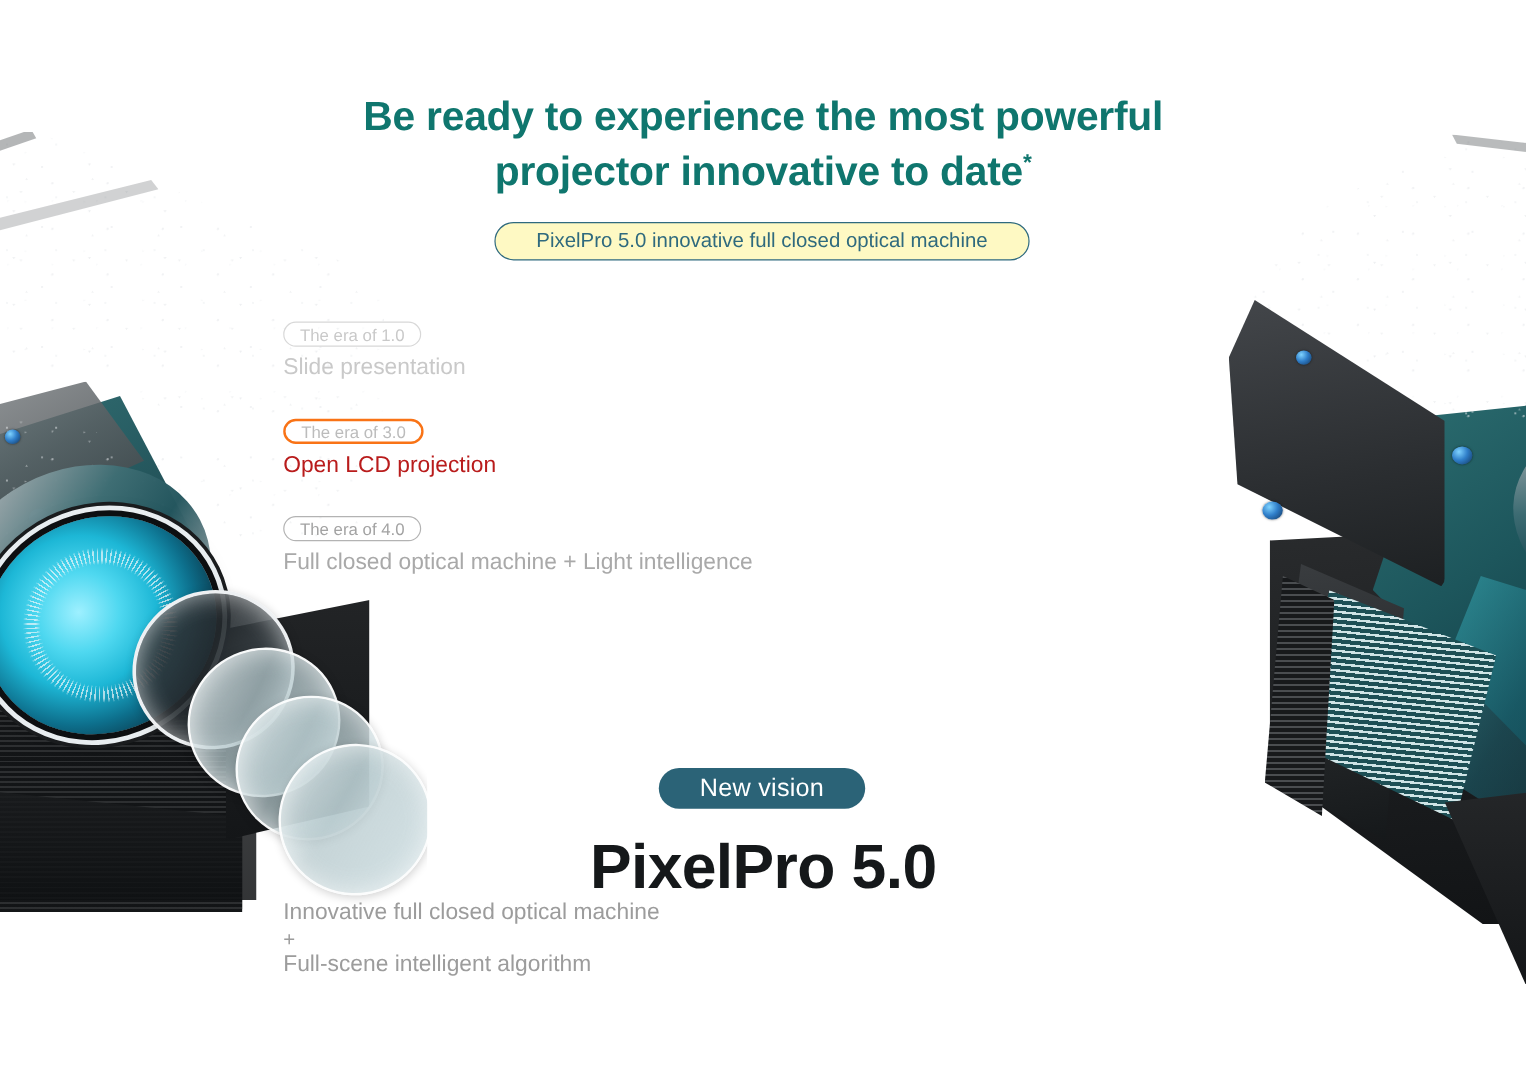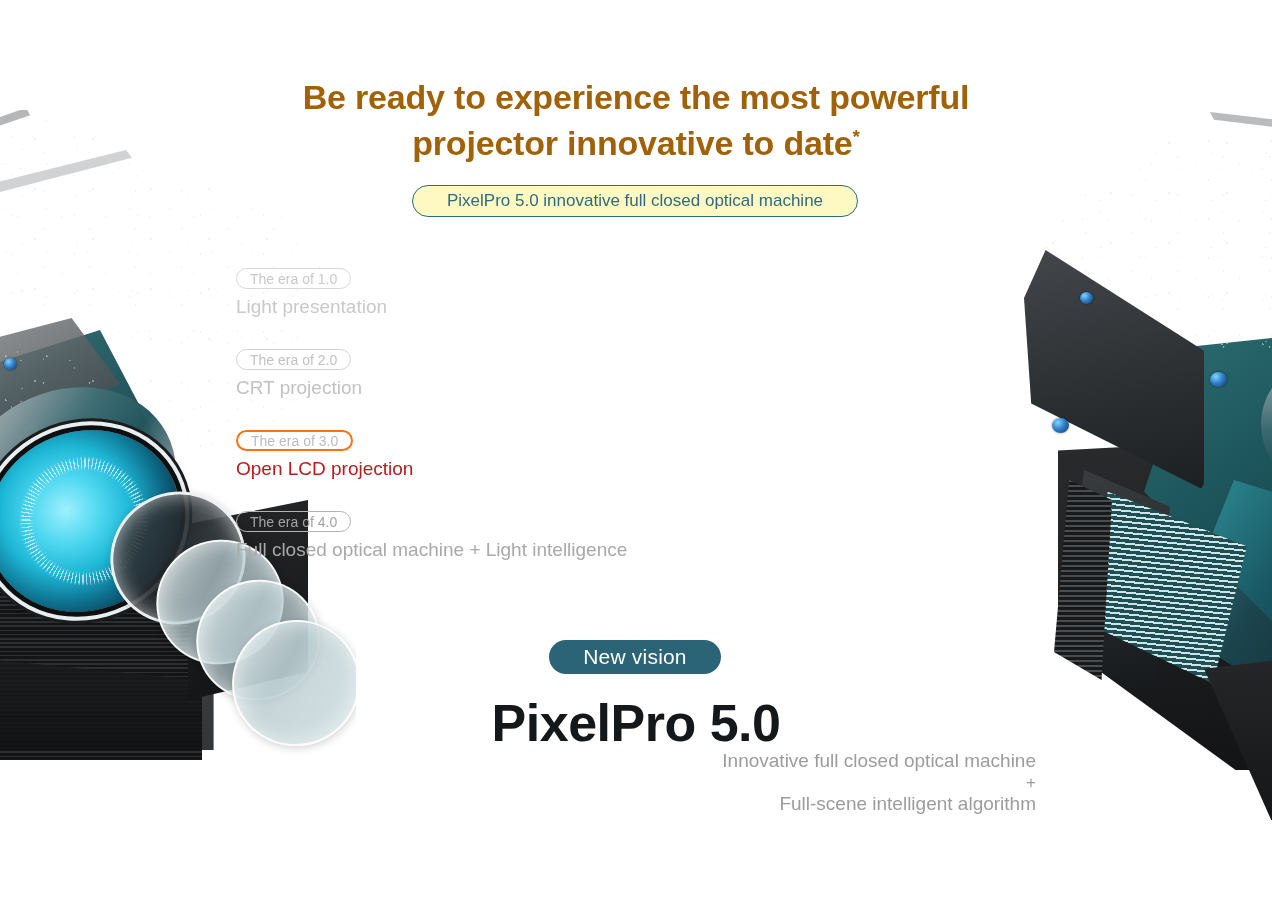--- a/index.html
+++ b/index.html
@@ -33,21 +33,21 @@
 
   .headline {
     position: absolute;
     left: 286px;
     top: 74px;
     width: 700px;
     text-align: center;
     font-size: 34px;
     font-weight: bold;
     line-height: 46px;
-    color: #a16207;
+    color: #0f766e;
     letter-spacing: -0.2px;
   }
   .headline sup {
     font-size: 19px;
     font-weight: bold;
     vertical-align: super;
     line-height: 0;
   }
 
   
@@ -133,21 +133,21 @@
     font-weight: bold;
     color: #15181a;
     letter-spacing: -0.5px;
     line-height: 58px;
   }
   .product-sub {
     position: absolute;
     left: 236px;
     top: 749px;
     width: 800px;
-    text-align: right;
+    text-align: left;
     font-size: 19px;
     line-height: 24px;
     color: #9c9c9c;
   }
   .product-sub .plus { display: block; font-size: 17px; line-height: 19px; }
 
   
   .projector {
     position: absolute;
     top: 0;
@@ -451,29 +451,23 @@
     <div class="hero-pill">
       <span>PixelPro 5.0 innovative full closed optical machine</span>
     </div>
 
     <div class="timeline">
 
       <div class="era-row tone-1">
         <div class="era-badge">
           <span>The era of 1.0</span>
         </div>
-        <div class="era-desc">Light presentation</div>
+        <div class="era-desc">Slide presentation</div>
       </div>
 
-      <div class="era-row tone-2">
-        <div class="era-badge">
-          <span>The era of 2.0</span>
-        </div>
-        <div class="era-desc">CRT projection</div>
-      </div>
 
       <div class="era-row tone-3">
         <div class="era-badge">
           <span>The era of 3.0</span>
         </div>
         <div class="era-desc">Open LCD projection</div>
       </div>
 
       <div class="era-row tone-4">
         <div class="era-badge">

